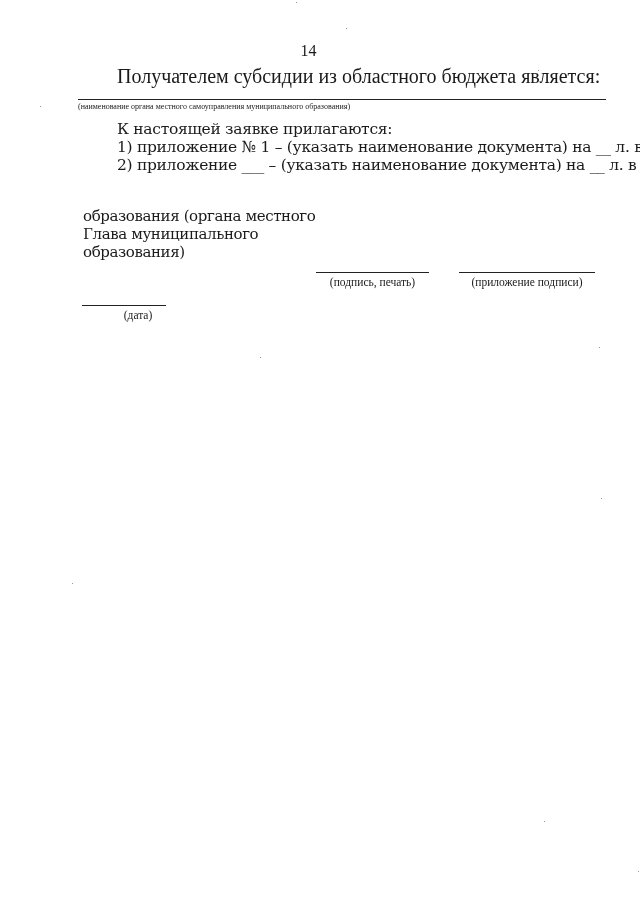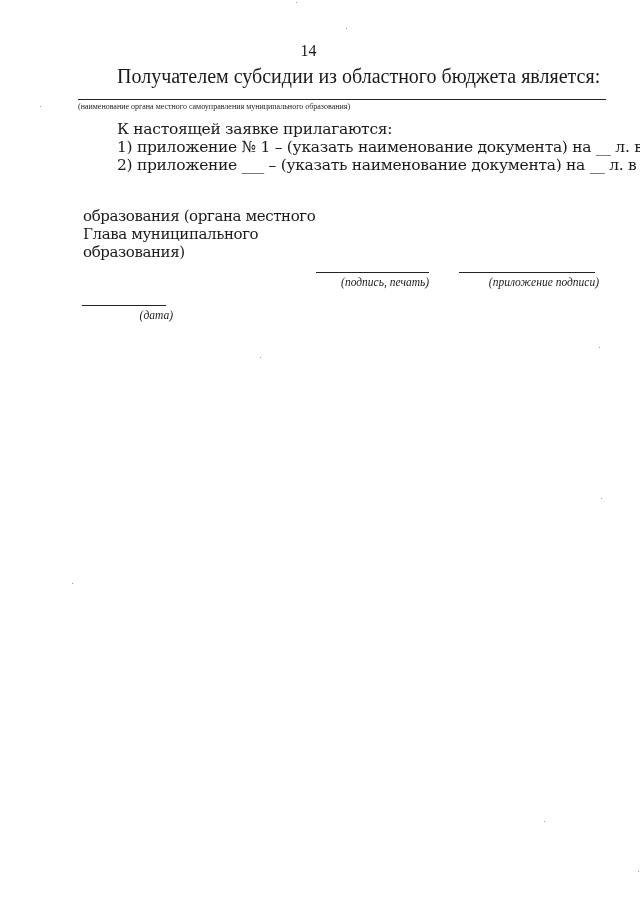--- a/index.html
+++ b/index.html
@@ -45,22 +45,21 @@
     .head-block {
       left: 83px; top: 207px;
       font-size: 15px;
       line-height: 18px;
       font-family: "DejaVu Serif", "Liberation Serif", serif;
       letter-spacing: -0.4px;
     }
     .head-block div { white-space: nowrap; }
     .sig-caption {
       font-size: 11.5px;
-      text-align: right;
-      font-style: italic;
+      text-align: center;
     }
     .speck {
       position: absolute;
       width: 1px; height: 1px;
       background: #999;
     }
   </style>
 </head>
 <body>
 
@@ -85,21 +84,21 @@
     <div>образования)</div>
   </div>
 
   <div class="rule" style="left:316px; top:272px; width:113px;"></div>
   <div class="abs sig-caption" style="left:316px; width:113px; top:276px;">(подпись, печать)</div>
 
   <div class="rule" style="left:459px; top:272px; width:136px;"></div>
   <div class="abs sig-caption" style="left:455px; width:144px; top:276px;">(приложение подписи)</div>
 
   <div class="rule" style="left:82px; top:305px; width:84px;"></div>
-  <div class="abs sig-caption" style="left:89px; width:84px; top:309px;">(дата)</div>
+  <div class="abs sig-caption" style="left:96px; width:84px; top:309px;">(дата)</div>
 
   <span class="speck" style="left:296px; top:2px;"></span>
   <span class="speck" style="left:346px; top:28px;"></span>
   <span class="speck" style="left:538px; top:70px;"></span>
   <span class="speck" style="left:40px; top:106px;"></span>
   <span class="speck" style="left:599px; top:347px;"></span>
   <span class="speck" style="left:260px; top:357px;"></span>
   <span class="speck" style="left:601px; top:498px;"></span>
   <span class="speck" style="left:72px; top:583px;"></span>
   <span class="speck" style="left:544px; top:821px;"></span>

